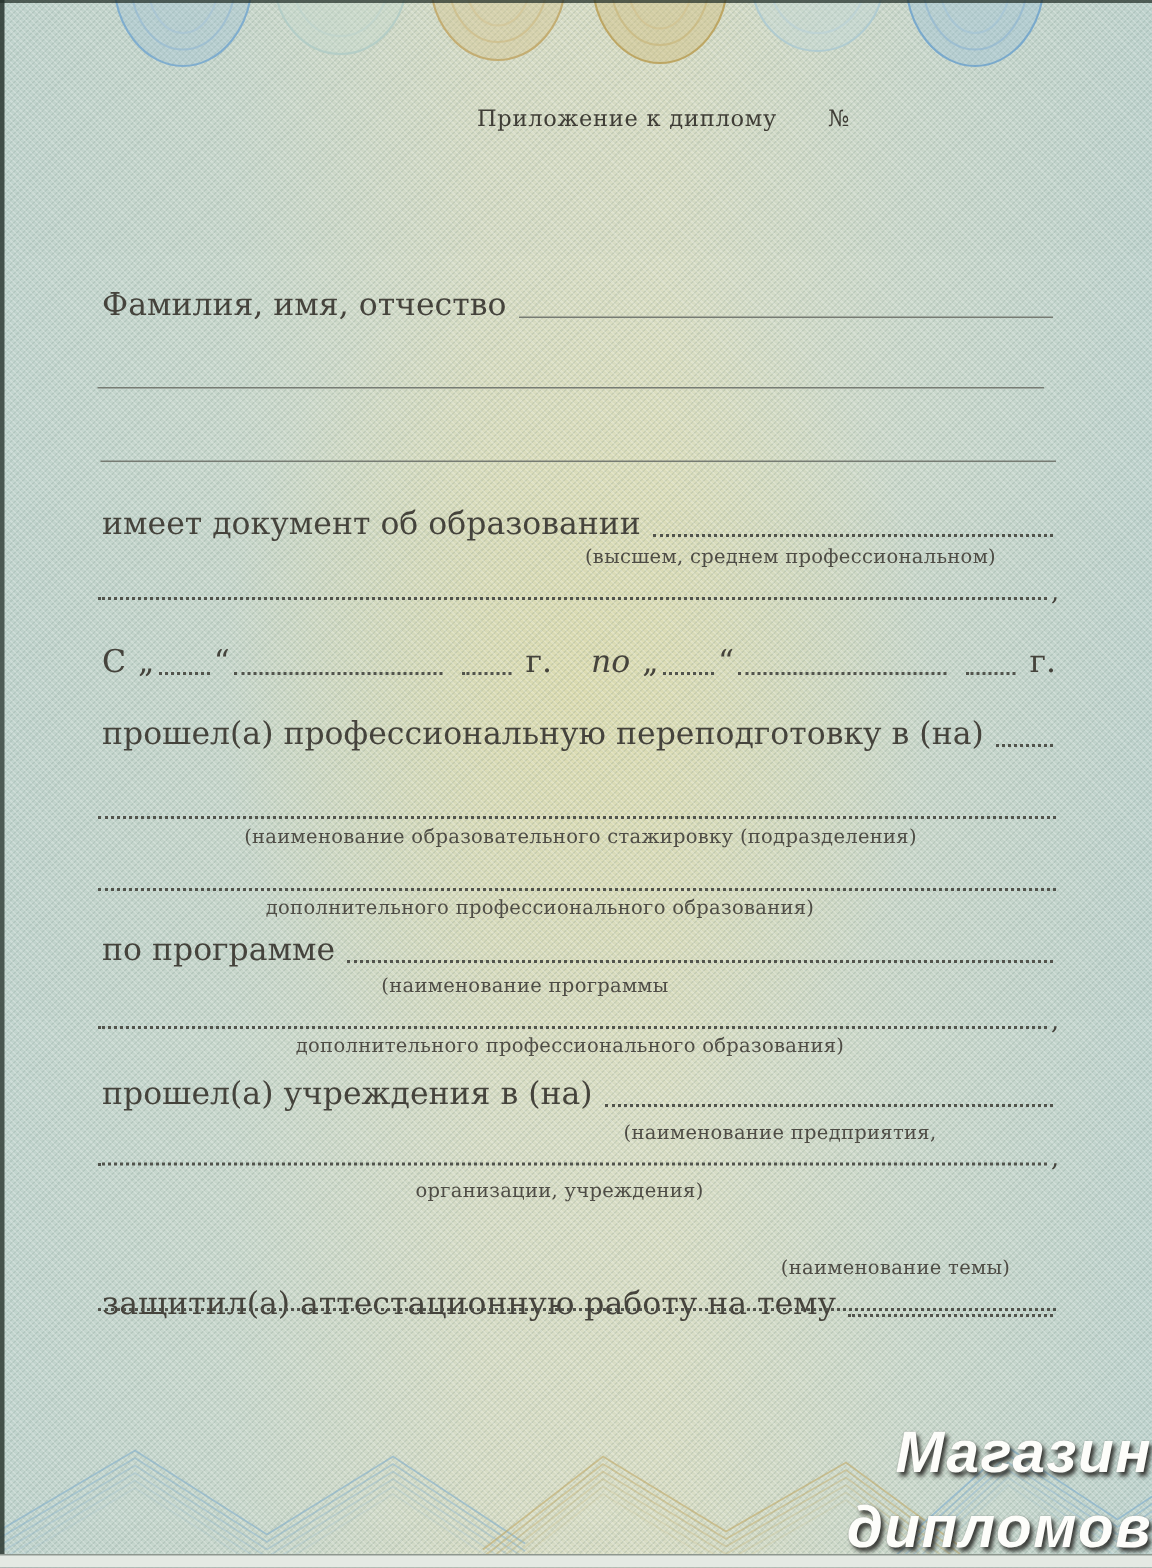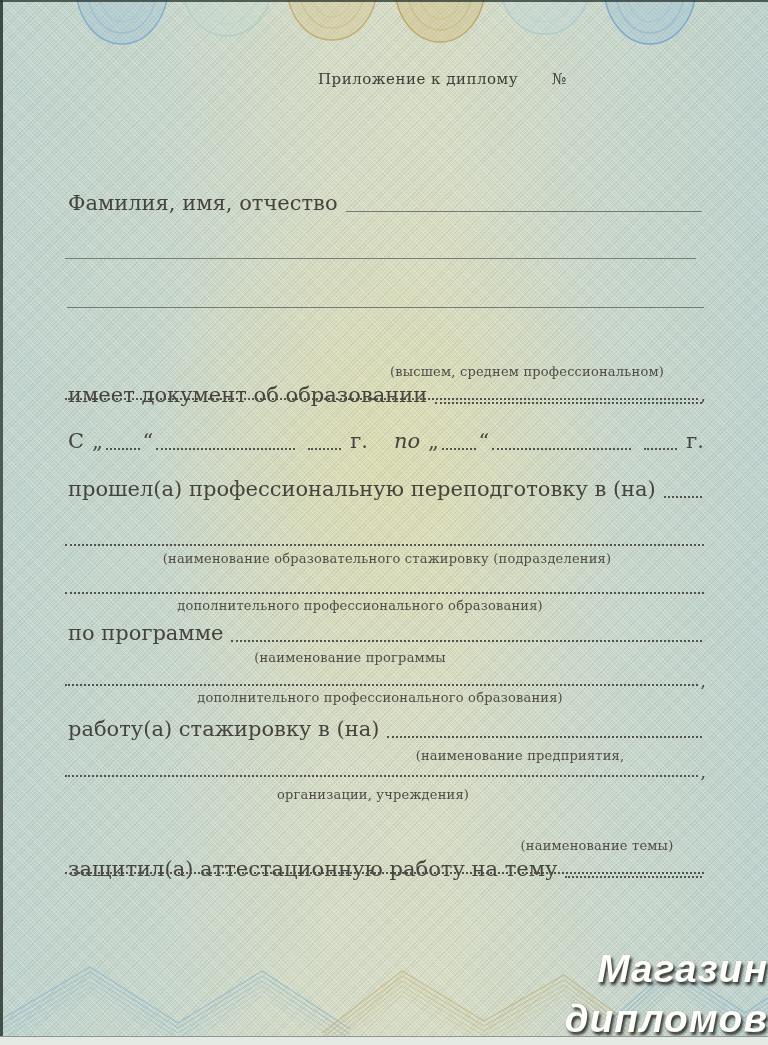--- a/index.html
+++ b/index.html
@@ -137,21 +137,21 @@
     <span>Приложение к диплому</span><span class="numsign">№</span>
   </div>
 
   <div class="row" style="top:190px;">
     <span class="lbl">Фамилия, имя, отчество</span>
     <span class="fill solidline"></span>
   </div>
   <div class="hr" style="top:258px;left:65px;width:631px;"></div>
   <div class="hr" style="top:307px;left:67px;width:637px;"></div>
 
-  <div class="row" style="top:336px;margin-top:46px;">
+  <div class="row" style="top:336px;">
     <span class="lbl">имеет документ об образовании</span>
     <span class="fill dotted"></span>
   </div>
   <div class="hint" style="top:364px;left:527px;">(высшем, среднем профессиональном)</div>
 
   <div class="dotrow" style="top:382px;left:65px;width:641px;">
     <span class="fill dotted"></span>
     <span class="tail">,</span>
   </div>
 
@@ -193,21 +193,21 @@
   </div>
   <div class="hint" style="top:650px;left:350px;text-align:right;">(наименование программы</div>
 
   <div class="dotrow" style="top:668px;left:65px;width:641px;">
     <span class="fill dotted"></span>
     <span class="tail">,</span>
   </div>
   <div class="hint" style="top:690px;left:380px;">дополнительного профессионального образования)</div>
 
   <div class="row" style="top:716px;">
-    <span class="lbl">работу(а) стажировку в (на)</span>
+    <span class="lbl">прошел(а) учреждения в (на)</span>
     <span class="fill dotted"></span>
   </div>
   <div class="hint" style="top:748px;left:520px;">(наименование предприятия,</div>
 
   <div class="dotrow" style="top:759px;left:65px;width:641px;">
     <span class="fill dotted"></span>
     <span class="tail">,</span>
   </div>
   <div class="hint" style="top:787px;left:373px;">организации, учреждения)</div>
 

